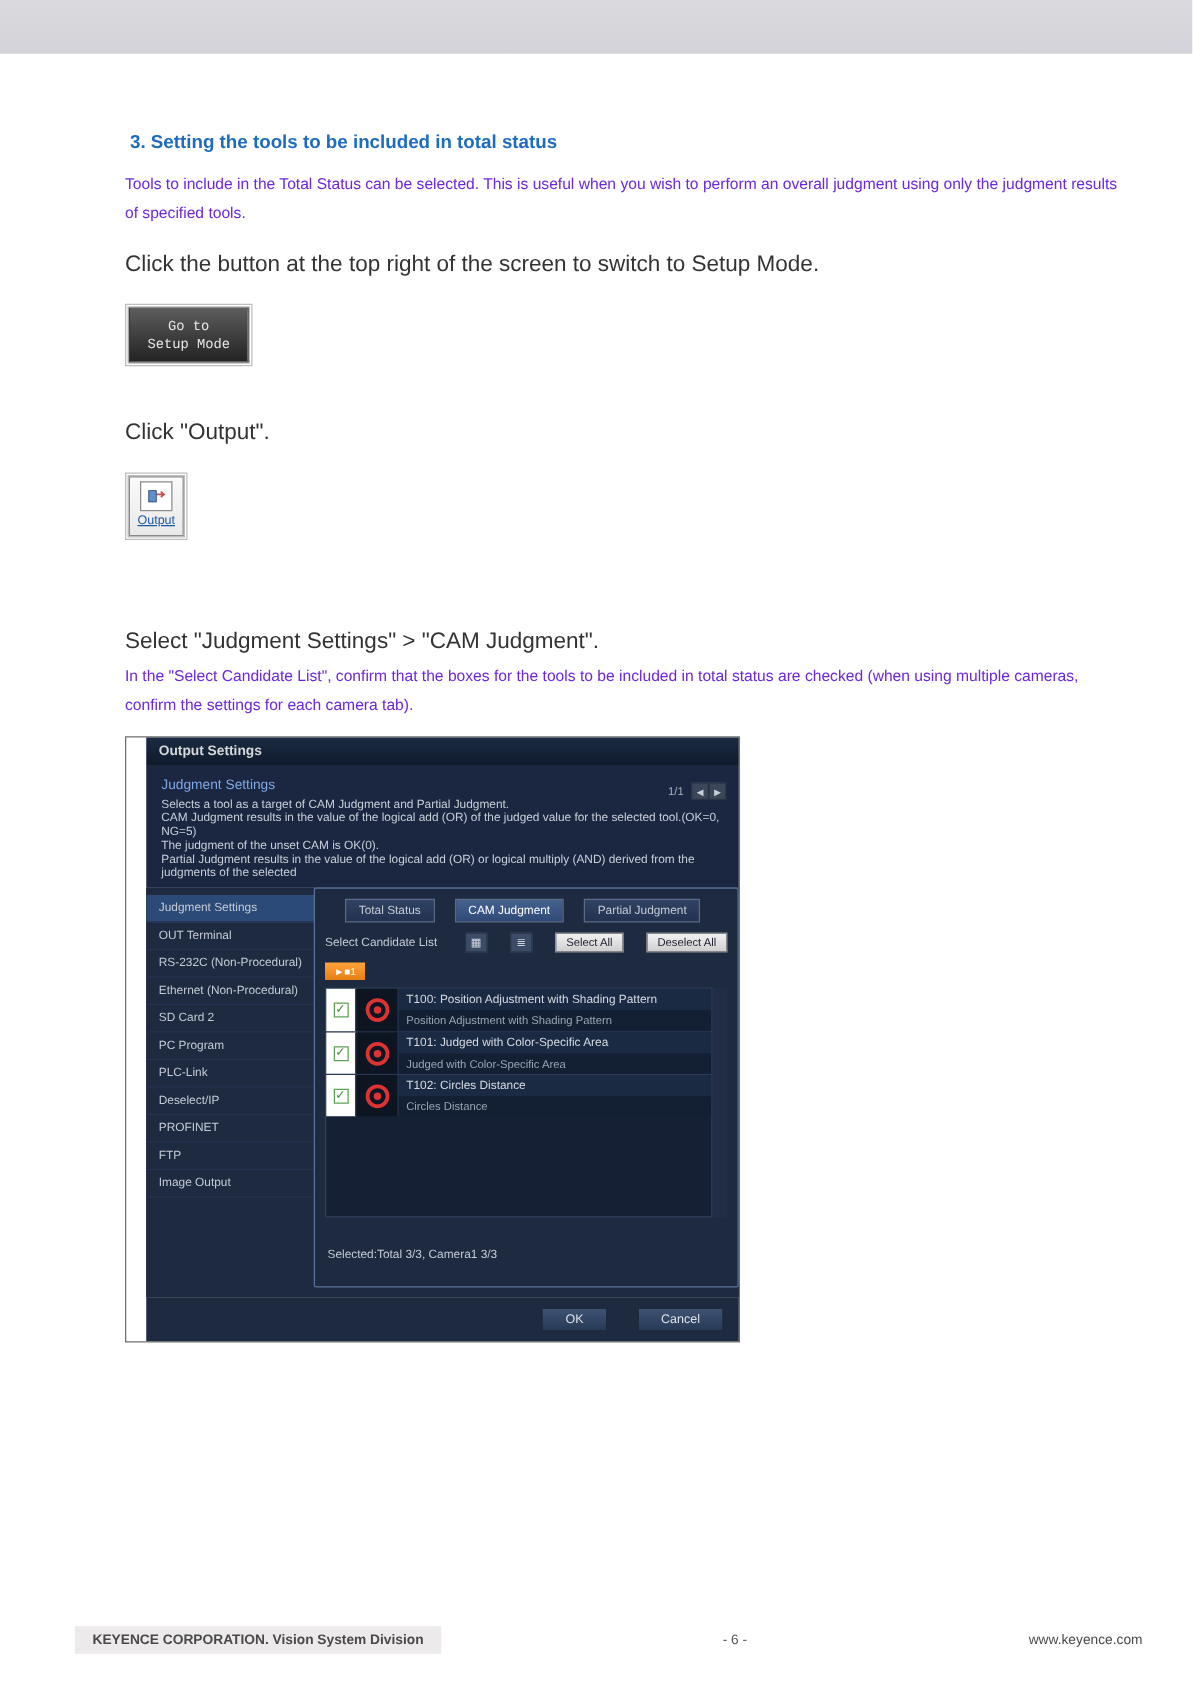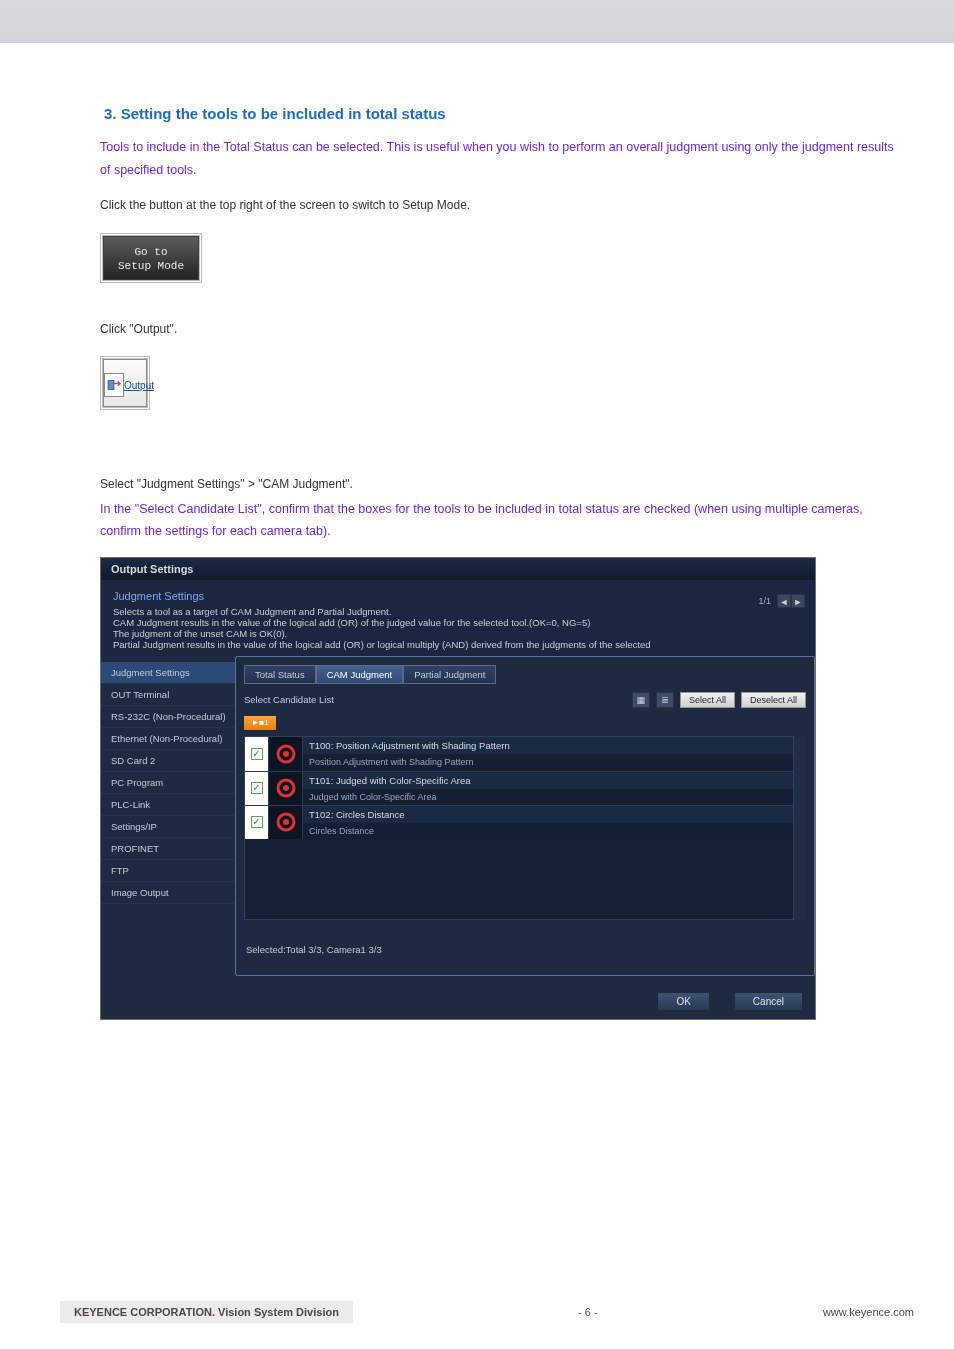--- a/index.html
+++ b/index.html
@@ -2,52 +2,52 @@
 <html><head>
 <meta charset="utf-8">
 <style>
   * { box-sizing: border-box; margin: 0; padding: 0; }
   html, body { width: 954px; height: 1349px; background: #ffffff; font-family: "Segoe UI", Arial, sans-serif; color: #2b2b2b; }
   .page { width: 954px; height: 1349px; position: relative; background: #ffffff; }
   .top-band { height: 43px; background: linear-gradient(#d9d9de,#d3d3d9); width: 100%; }
   .content { padding: 40px 60px 0 100px; }
   h3.head { color: #1e6cc0; font-size: 15px; font-weight: 600; margin: 22px 0 14px 4px; }
   p.body { font-size: 12.5px; line-height: 1.8; color: #6d28d9; margin: 0 0 14px 0; }
-  p.step { font-size: 12px; line-height: 1.8; color: #333; margin: 14px 0 10px 0; }
+  p.step { font-size: 18px; line-height: 1.8; color: #333; margin: 14px 0 10px 0; }
 
   
   .setup-btn-wrap { border: 3px double #bdbdbd; display:inline-block; margin: 6px 0 22px 0; }
   .setup-btn { width: 96px; height: 44px; border:1px solid #3c3c3c; background: linear-gradient(#5d5c5c,#232323); color:#e8e8e8; font-family: "Courier New", monospace; font-size:11px; line-height:14px; text-align:center; padding-top:8px; }
 
   
   .output-btn-wrap { border: 3px double #bdbdbd; display:inline-block; margin: 6px 0 50px 0; }
-  .output-btn { width: 44px; height:48px; border:1px solid #8a8a8a; background: linear-gradient(#fafafa,#e9e9e9); display:flex; flex-direction:row; align-items:center; padding-top:3px; }
+  .output-btn { width: 44px; height:48px; border:1px solid #8a8a8a; background: linear-gradient(#fafafa,#e9e9e9); display:flex; flex-direction:column; align-items:center; padding-top:3px; }
   .output-btn .icon-box { width:26px; height:24px; border:1px solid #8a8a8a; display:flex; align-items:center; justify-content:center; background:#fff; }
   .output-btn .icon-box svg { width:18px; height:18px; }
   .output-btn .cap { font-size:10px; color:#1a5aa3; margin-top:2px; text-decoration: underline; }
 
   
-  .os-shot { width: 716px; margin: 14px 0 0 0; border:1px solid #6e6e6e; }
+  .os-shot { width: 492px; margin: 14px 0 0 0; border:1px solid #6e6e6e;padding-left:16px; }
   .os-titlebar { background: linear-gradient(#1b2b43,#0f1a2b); color:#d6d8dc; font-size:11px; font-weight:600; padding:5px 10px; }
   .os-head { background:#1b2740; color:#c8cfda; font-size:9.5px; padding:10px 12px 6px; position:relative; }
   .os-head .ttl { color:#7fa8e6; font-size:11px; margin-bottom:4px; }
   .os-head .pager { position:absolute; right:10px; top:14px; display:flex; gap:6px; align-items:center; }
   .os-head .pager .pages { font-size:9px; color:#a9b0bb; }
   .os-head .pager .arrows { width:28px; height:14px; background:#3b4659; display:flex; }
   .os-head .pager .arrows span { flex:1; text-align:center; font-size:9px; color:#c8cfda; line-height:14px; border:1px solid #2a3446; }
   .os-body { display:flex; background:#1e2a3f; }
   .os-side { width:140px; background:#1e2a3f; padding:6px 0 40px; }
   .os-side .sel { background:#2c4a78; }
   .side-item { color:#c3cbd6; font-size:9.5px; padding:5px 10px; border-bottom:1px solid #253250; }
   .os-main { flex:1; background:#1e2a3f; padding:0 0 8px; }
   .os-main-inner { margin-left:-6px; border:1px solid #59729c; border-radius:2px; background:#1e2a3f; padding:8px; position:relative; }
   .tabs3 { display:flex; gap:0; margin-bottom:8px; }
-  .tabs3 .t { font-size:9.5px; border:1px solid #5b6a86; padding:3px 10px; color:#c3cbd6; background:linear-gradient(#304362,#223250); }
+  .tabs3 .t { font-size:9.5px; border:1px solid #5b6a86; padding:3px 10px; color:#c3cbd6; background:linear-gradient(#304362,#223250);margin-left:16px; }
   .tabs3 .t.active { background:linear-gradient(#45618e,#2f4a76); color:#ffffff; }
-  .row-top { display:flex; align-items:center; gap:6px; }
+  .row-top { display:flex; align-items:center; gap:18px; }
   .row-top .lbl { font-size:9.5px; color:#c3cbd6; flex:1; }
   .row-top .icon-btn { width:18px; height:16px; background:#3c4b66; border:1px solid #2a3446; display:flex; align-items:center; justify-content:center; color:#cfd6e1; font-size:9px; }
   .row-top .sm-btn { font-size:9px; color:#223; background:linear-gradient(#f2f2f2,#cfcfcf); border:1px solid #949494; padding:2px 8px; }
   .camtab { height:14px; width:32px; margin:8px 0 6px; background: linear-gradient(#ffa33c,#e77f12); font-size:8px; color:#fff; display:flex; align-items:center; justify-content:center; }
   .tool-list { border:1px solid #30405c; background:#152034; padding:0; position:relative; }
   .tool-row { display:flex; min-height:34px; border-top:1px solid #2a3a55; }
   .tool-row:first-child { border-top:none; }
   .cb { width:24px; display:flex; align-items:center; justify-content:center; border-right:1px solid #2a3a55; background:#fff; }
   .cb .tick { width:12px; height:12px; border:1px solid #5ea357; display:flex; align-items:center; justify-content:center; background:#fff; }
   .cb .tick::after { content:"✓"; font-size:10px; color:#3a8a36; line-height:10px; }
@@ -125,21 +125,21 @@
     </div>
     <div class="os-body">
       <div class="os-side">
         <div class="side-item sel">Judgment Settings</div>
         <div class="side-item">OUT Terminal</div>
         <div class="side-item">RS-232C (Non-Procedural)</div>
         <div class="side-item">Ethernet (Non-Procedural)</div>
         <div class="side-item">SD Card 2</div>
         <div class="side-item">PC Program</div>
         <div class="side-item">PLC-Link</div>
-        <div class="side-item">Settings/IP</div>
+        <div class="side-item">Deselect/IP</div>
         <div class="side-item">PROFINET</div>
         <div class="side-item">FTP</div>
         <div class="side-item">Image Output</div>
       </div>
       <div class="os-main">
         <div class="os-main-inner">
           <div class="tabs3">
             <div class="t">Total Status</div>
             <div class="t active">CAM Judgment</div>
             <div class="t">Partial Judgment</div>

